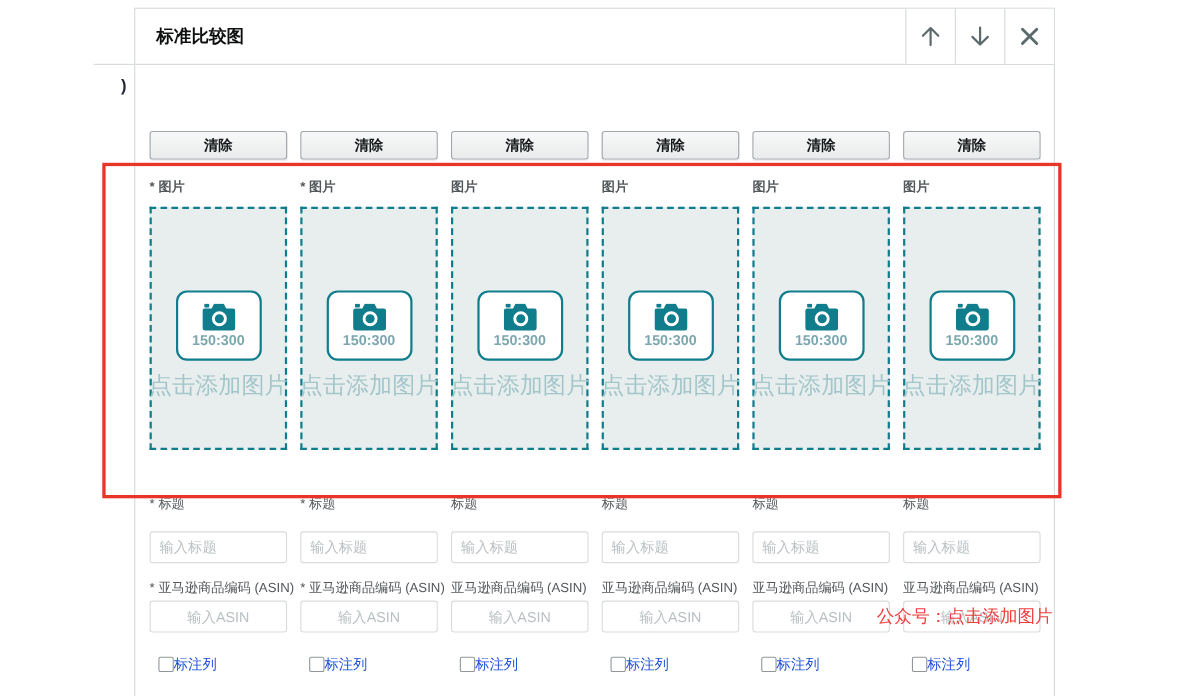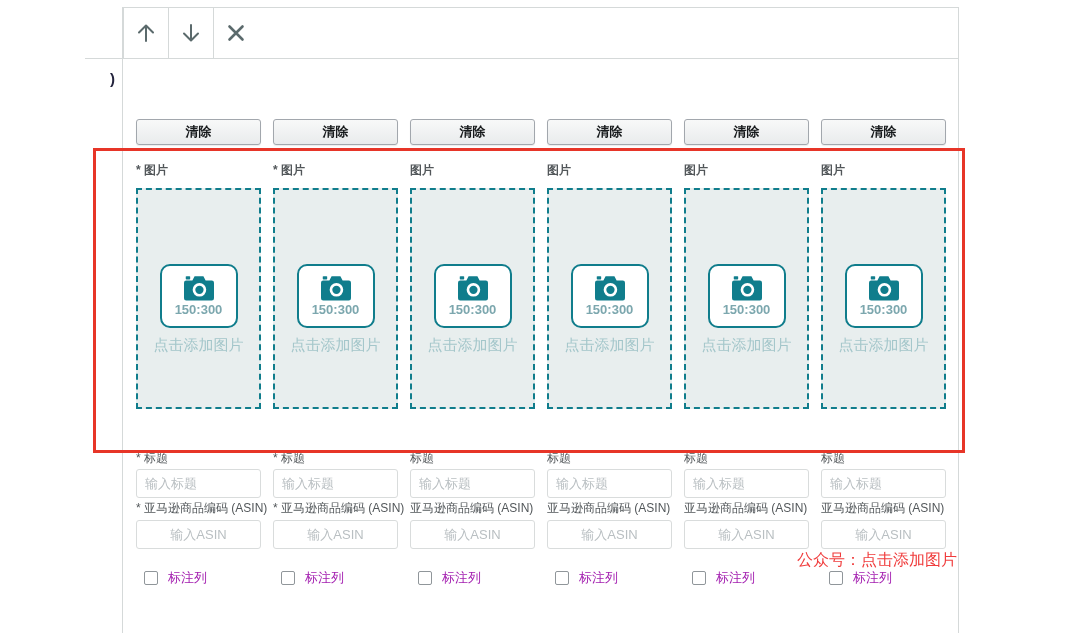--- a/index.html
+++ b/index.html
@@ -53,60 +53,61 @@
     display:flex; flex-direction:column; align-items:center;
     padding-top:74px; cursor:pointer;
   }
   .upload-badge {
     width:78px; height:64px; background:#fff;
     border:2px solid #107d8c; border-radius:10px;
     display:flex; flex-direction:column; align-items:center; justify-content:center;
   }
   .cam { display:block; }
   .ratio { font-size:13px; font-weight:bold; color:#7ca7ae; margin-top:1px; }
-  .hint { margin-top:8px; font-size:15px; color:#a3c6ca; white-space:nowrap; }
+  .hint { margin-top:8px; font-size:21px; color:#a3c6ca; white-space:nowrap; }
 
   .title-label { margin-top:41px; }
   .text-input {
-    margin-top:3px; height:29px; width:100%;
+    margin-top:17px; height:29px; width:100%;
     border:1px solid #d9dcdc; border-radius:3px;
     padding:0 8px; font-size:13px; color:#333; background:#fff;
     font-family:inherit; outline:none;
   }
   .text-input::placeholder { color:#b9bfc2; opacity:1; }
-  .asin-label { margin-top:2px; }
+  .asin-label { margin-top:14px; }
   .asin-input { margin-top:4px;text-align:center; }
 
   .cb-row {
     margin-top:20px; display:flex; align-items:center;
     padding-left:8px; cursor:pointer;
   }
   .cb {
     width:14px; height:14px; background:#fff;
     border:1px solid #90969a; border-radius:2px; flex:0 0 auto;
   }
-  .cb-label { margin-left:10px; font-size:13px; color:#a21caf; }
+  .cb-label { font-size:13px; color:#1d4ed8; }
 
   .highlight-box {
     position:absolute; left:93px; top:148px; width:872px; height:305px;
     border:3px solid #e73528; z-index:10; pointer-events:none;
   }
   .watermark {
     position:absolute; left:797px; top:550px; z-index:5;
     font-size:16px; color:#f03c3c; white-space:nowrap; pointer-events:none;
   }
 </style>
 </head>
 <body>
 
 <span class="stray">)</span>
 <div class="hdr-line-ext"></div>
 
 <div class="dialog">
   <div class="header">
+    <div class="dialog-title">标准比较图</div>
     <button class="hdr-btn">
       <svg width="22" height="22" viewBox="0 0 22 22">
         <path d="M11 19 V4 M4 10.5 L11 3.5 L18 10.5"></path>
       </svg>
     </button>
     <button class="hdr-btn">
       <svg width="22" height="22" viewBox="0 0 22 22">
         <path d="M11 3 V18 M4 11.5 L11 18.5 L18 11.5"></path>
       </svg>
     </button>

